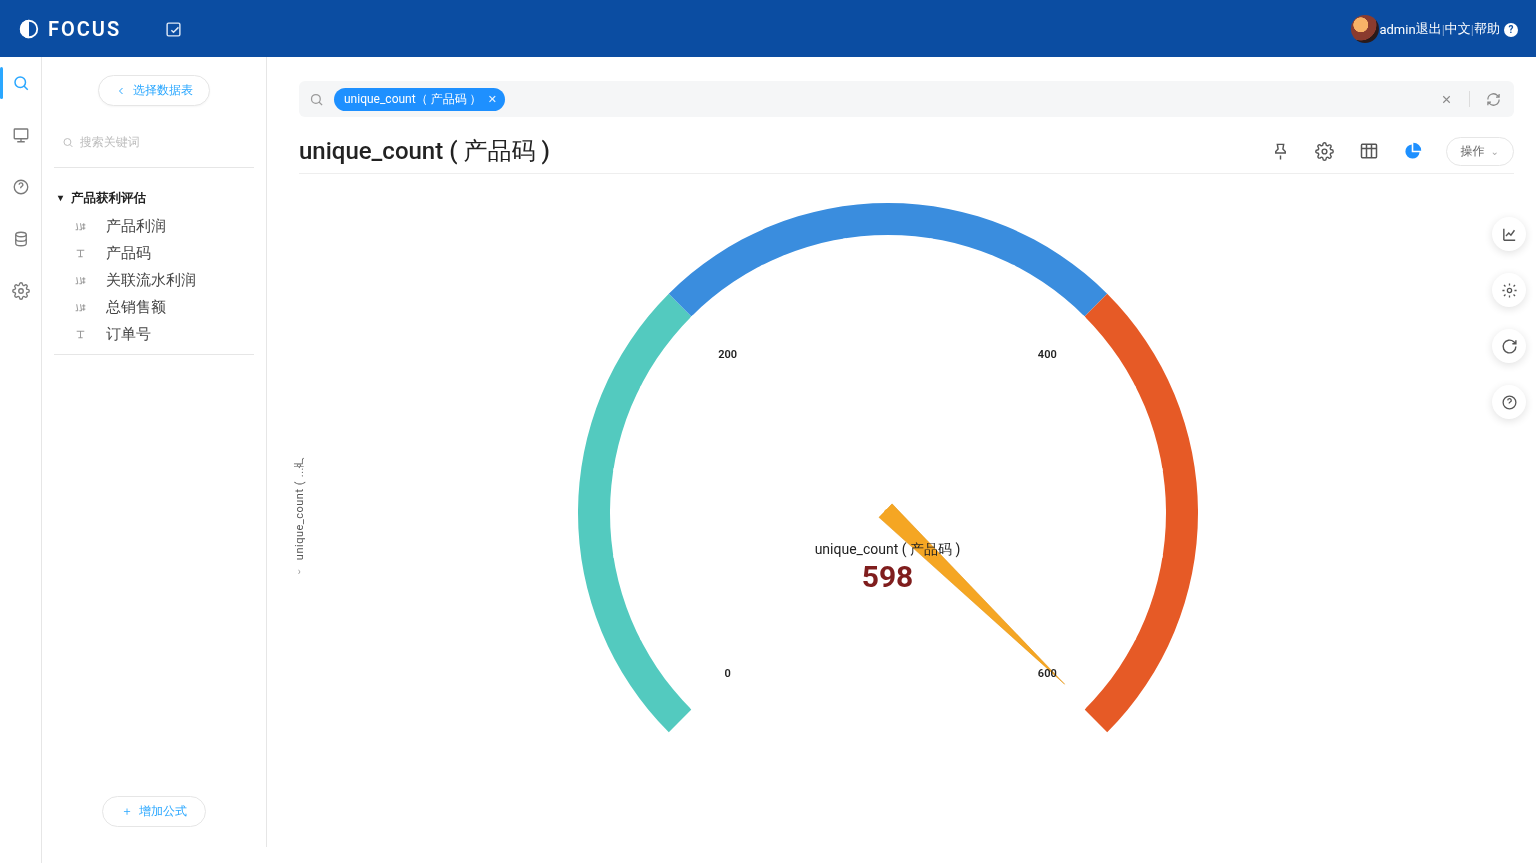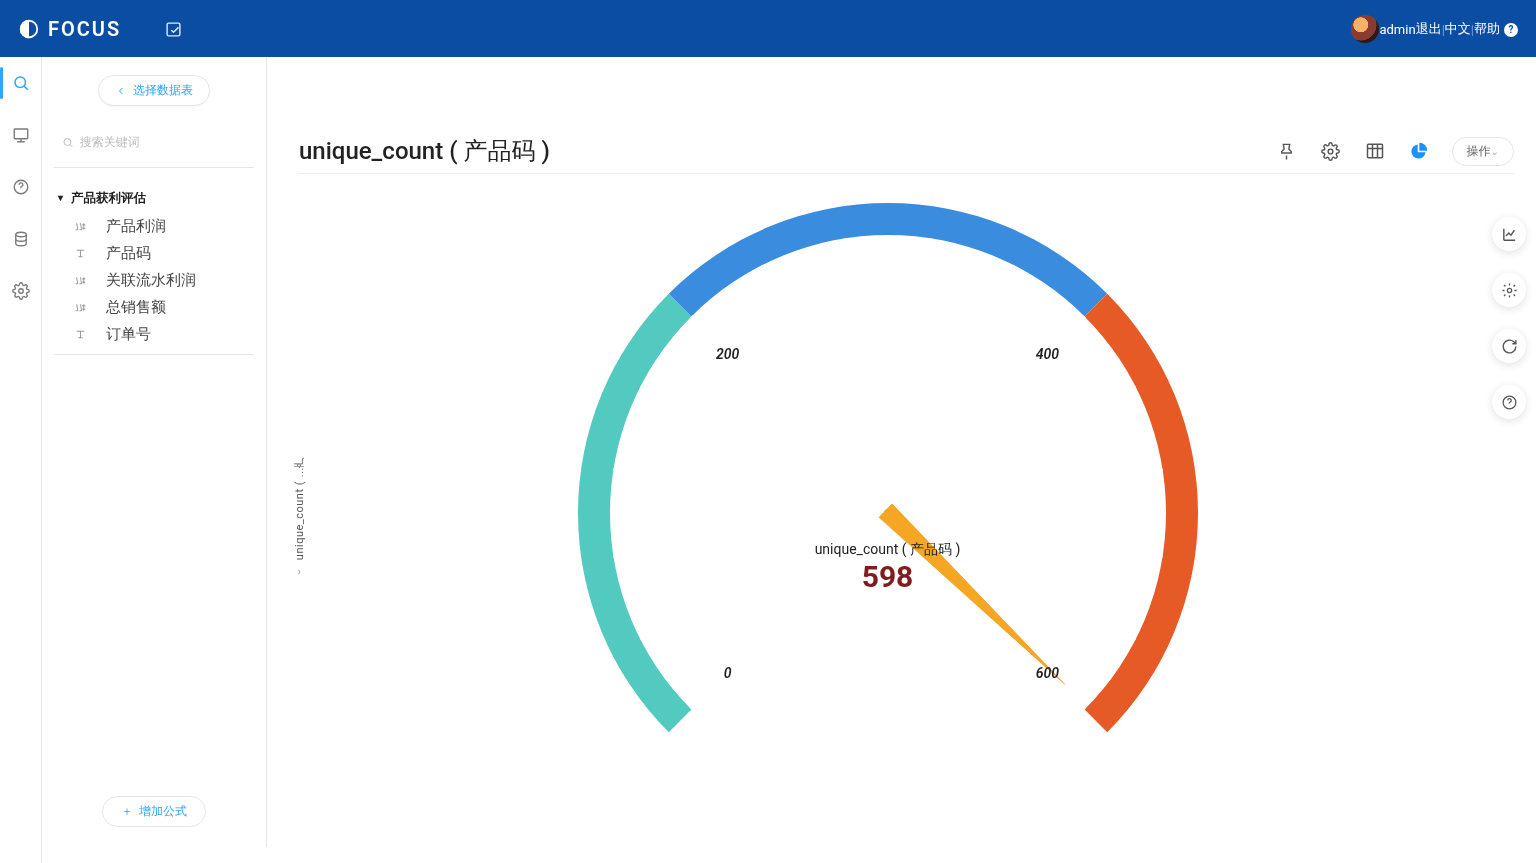--- a/index.html
+++ b/index.html
@@ -53,34 +53,34 @@
   .chip .x{font-size:11px;cursor:pointer;opacity:.9;}
   .searchbar .flex{flex:1;}
   .sbtn{width:26px;height:26px;border-radius:6px;display:flex;align-items:center;justify-content:center;color:#8a8a8a;cursor:pointer;}
   .sbar-sep{width:1px;height:16px;background:#dcdcdc;}
 
   .title-row{position:absolute;left:32px;right:22px;top:78px;display:flex;align-items:center;}
   .title-row h1{margin:0;font-size:24px;font-weight:500;color:#222;}
   .title-actions{margin-left:auto;display:flex;align-items:center;gap:22px;}
   .ticon{width:22px;height:22px;display:flex;align-items:center;justify-content:center;color:#555;cursor:pointer;}
   .ticon.active{color:var(--blue-bright);}
-  .ops-btn{border:1px solid var(--border);border-radius:999px;padding:5px 14px;font-size:12px;color:#666;display:flex;align-items:center;cursor:pointer;}
+  .ops-btn{border:1px solid var(--border);border-radius:999px;padding:5px 14px;font-size:12px;color:#666;display:flex;align-items:center;gap:6px;cursor:pointer;}
   .title-underline{position:absolute;left:32px;right:22px;top:116px;height:1px;background:#eee;}
 
   .right-tools{position:absolute;right:10px;top:160px;display:flex;flex-direction:column;gap:22px;}
   .rt-btn{width:34px;height:34px;border-radius:50%;background:#fff;box-shadow:0 2px 8px rgba(0,0,0,.12);display:flex;align-items:center;justify-content:center;color:#555;cursor:pointer;}
 
   .chart-box{position:absolute;left:32px;right:60px;top:130px;bottom:10px;}
   .ylabel{position:absolute;left:-6px;top:50%;transform:translateY(-50%) rotate(180deg);writing-mode:vertical-rl;font-size:11px;color:#555;letter-spacing:.5px;}
   .ylabel .chev{display:inline-block;transform:rotate(90deg);font-size:10px;color:#999;margin-bottom:6px;}
   .gauge-wrap{position:absolute;left:50%;top:46%;transform:translate(-50%,-50%);width:680px;height:680px;}
   .gauge-center-label{position:absolute;left:50%;top:57%;transform:translateX(-50%);text-align:center;}
   .gauge-center-label .lbl{font-size:14px;color:#222;}
   .gauge-center-label .val{font-size:30px;font-weight:700;color:#7f1d1d;}
-  .tick-label{position:absolute;font-size:14px;font-weight:600;color:#222;transform:translate(-50%,-50%);font-style:italic;}
+  .tick-label{position:absolute;font-size:11px;font-weight:600;color:#222;transform:translate(-50%,-50%);}
 
   svg{display:block;}
 </style>
 </head>
 <body>
 
 <div class="topbar">
   <div class="brand">
     <svg viewBox="0 0 24 24">
         <path fill="#fff" d="M12 2a10 10 0 0 0 0 20V2z"></path>
@@ -208,20 +208,44 @@
 
   <div class="panel-spacer"></div>
 
   <button class="add-formula">
     <span>＋</span>
     <span>增加公式</span>
   </button>
 </div>
 
 <div class="content">
+  <div class="searchbar">
+    <span class="sicon">
+      <svg width="15" height="15" viewBox="0 0 24 24" fill="none" stroke="currentColor" stroke-width="2">
+          <circle cx="11" cy="11" r="7"></circle>
+          <path d="M21 21l-5-5"></path>
+        </svg>
+    </span>
+    <span class="chip">
+      <span>unique_count（ 产品码 ）</span>
+      <span class="x">✕</span>
+    </span>
+    <span class="flex"></span>
+    <span class="sbtn">
+      <svg width="13" height="13" viewBox="0 0 24 24" fill="none" stroke="currentColor" stroke-width="2">
+          <path d="M18 6L6 18M6 6l12 12"></path>
+        </svg>
+    </span>
+    <span class="sbar-sep"></span>
+    <span class="sbtn">
+      <svg width="15" height="15" viewBox="0 0 24 24" fill="none" stroke="currentColor" stroke-width="2">
+          <path d="M3 12a9 9 0 0 1 15.5-6.3L21 8M21 3v5h-5M21 12a9 9 0 0 1-15.5 6.3L3 16M3 21v-5h5"></path>
+        </svg>
+    </span>
+  </div>
 
   <div class="title-row">
     <h1>unique_count ( 产品码 )</h1>
     <div class="title-actions">
       <span class="ticon">
         <svg width="19" height="19" viewBox="0 0 24 24" fill="none" stroke="currentColor" stroke-width="1.8">
             <path d="M12 17v5M8 3h8l-1 6 3 3v2H6v-2l3-3-1-6z"></path>
           </svg>
       </span>
       <span class="ticon">

